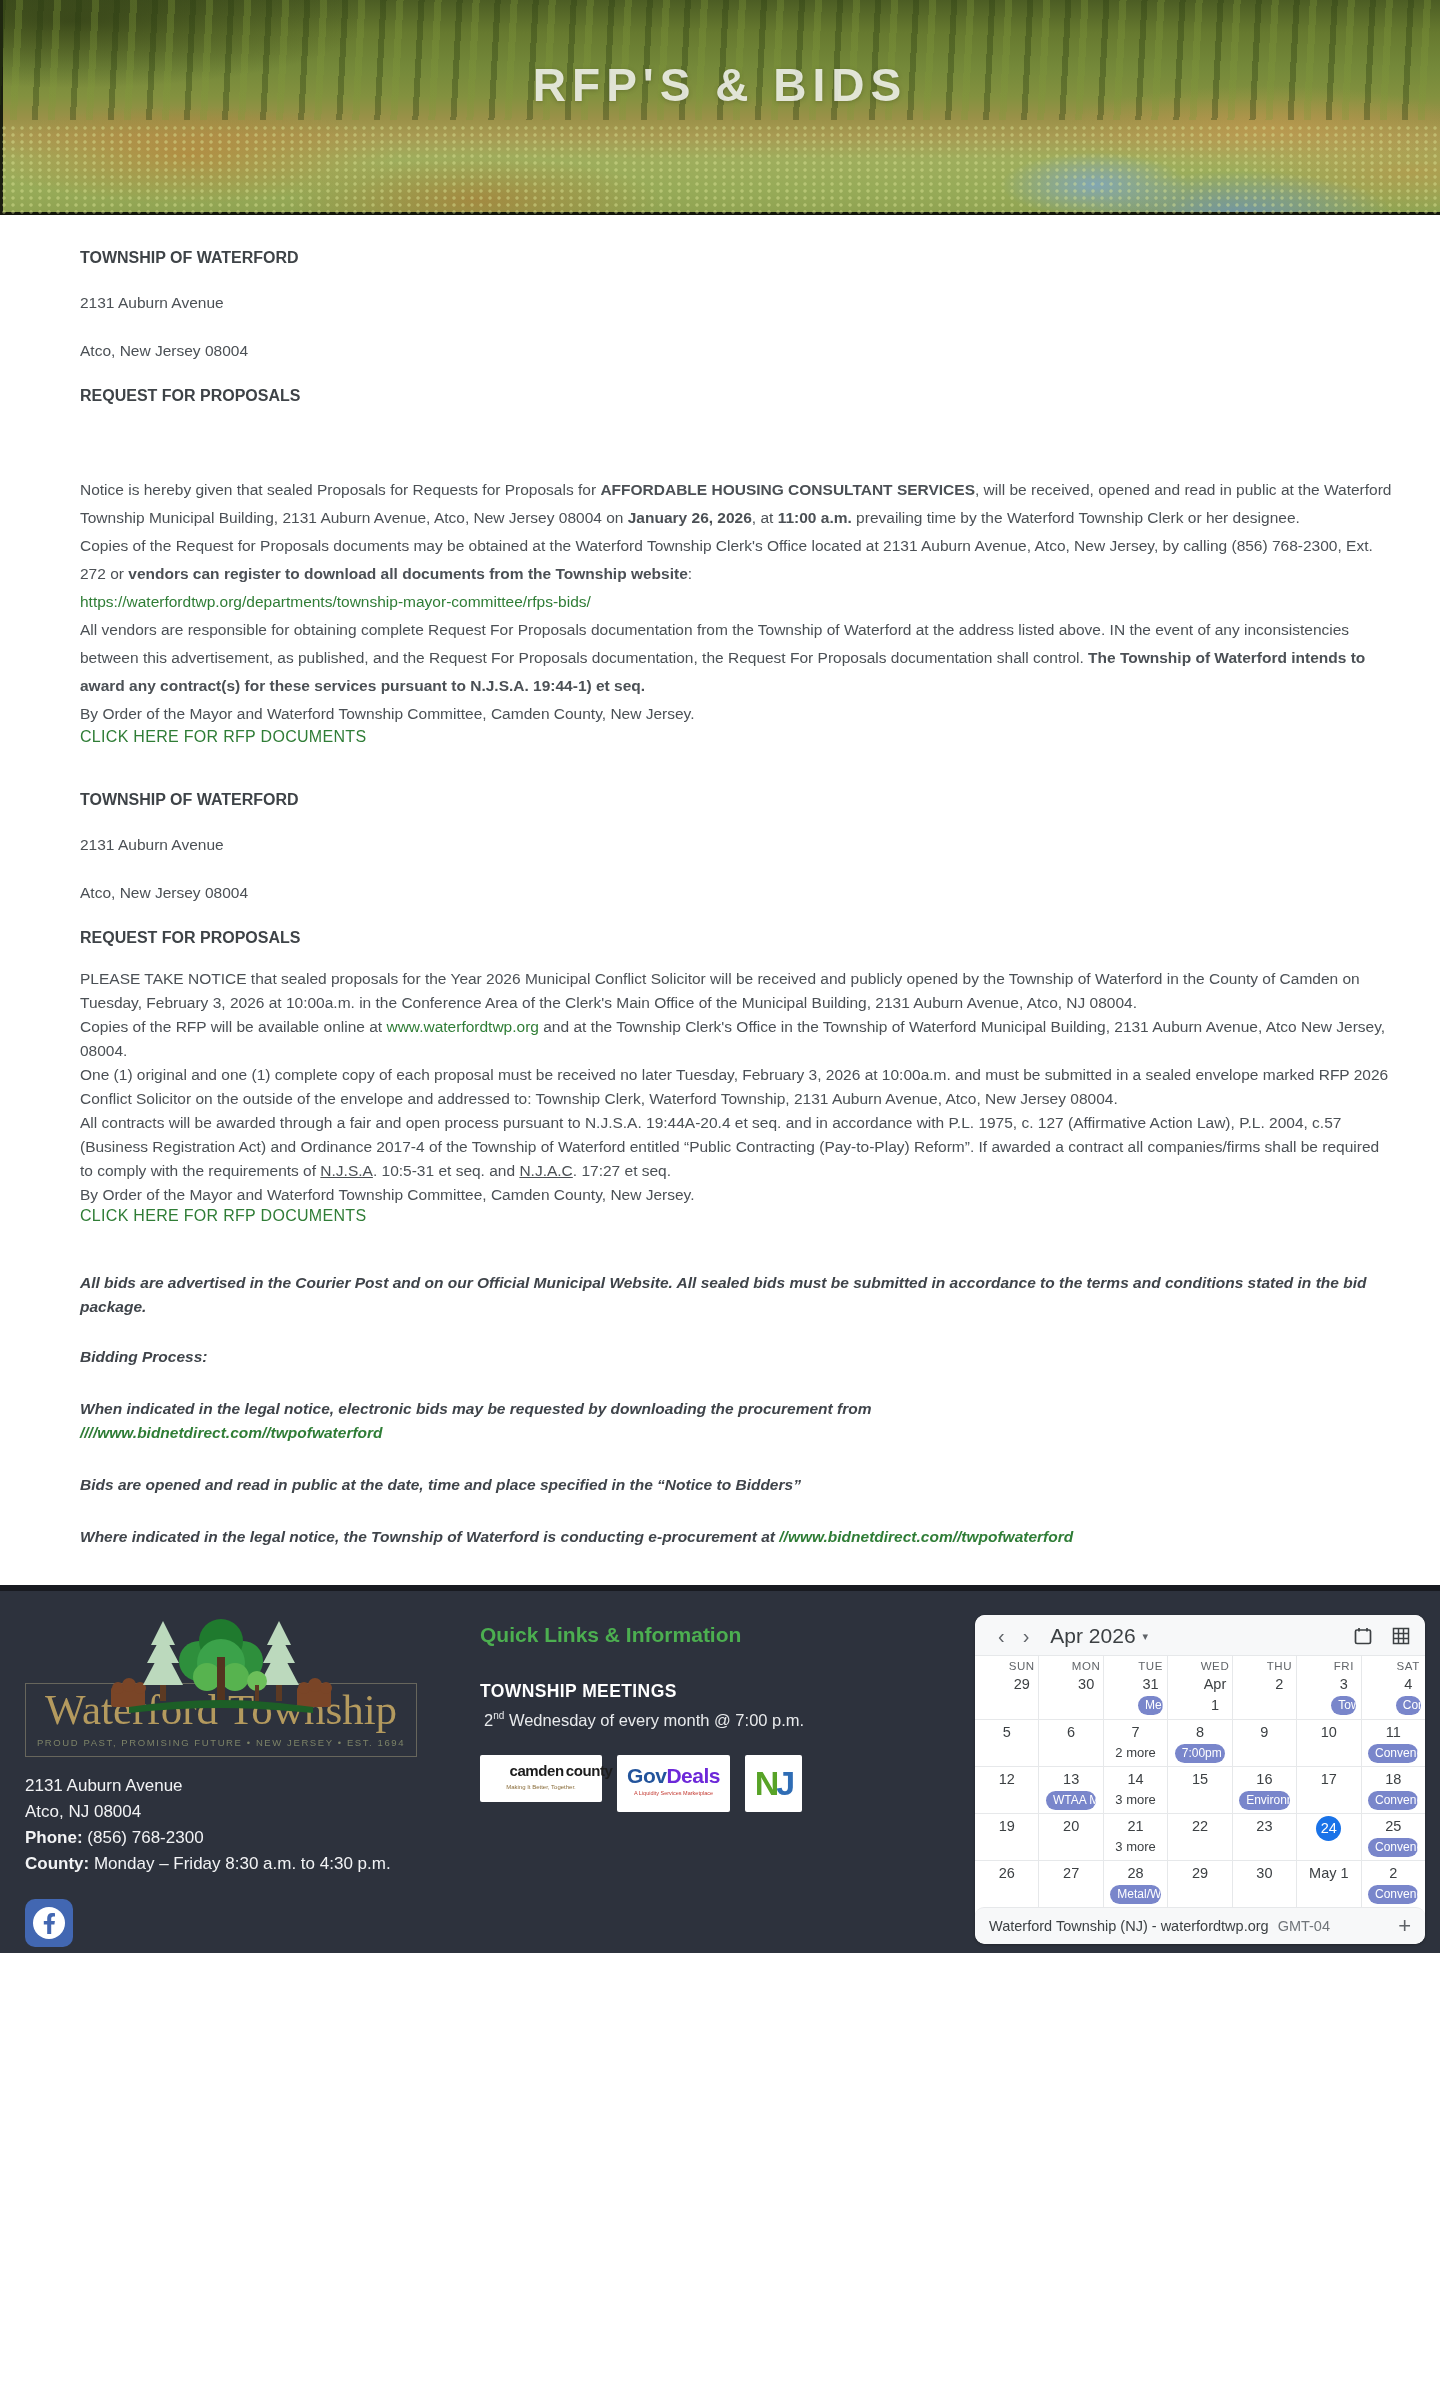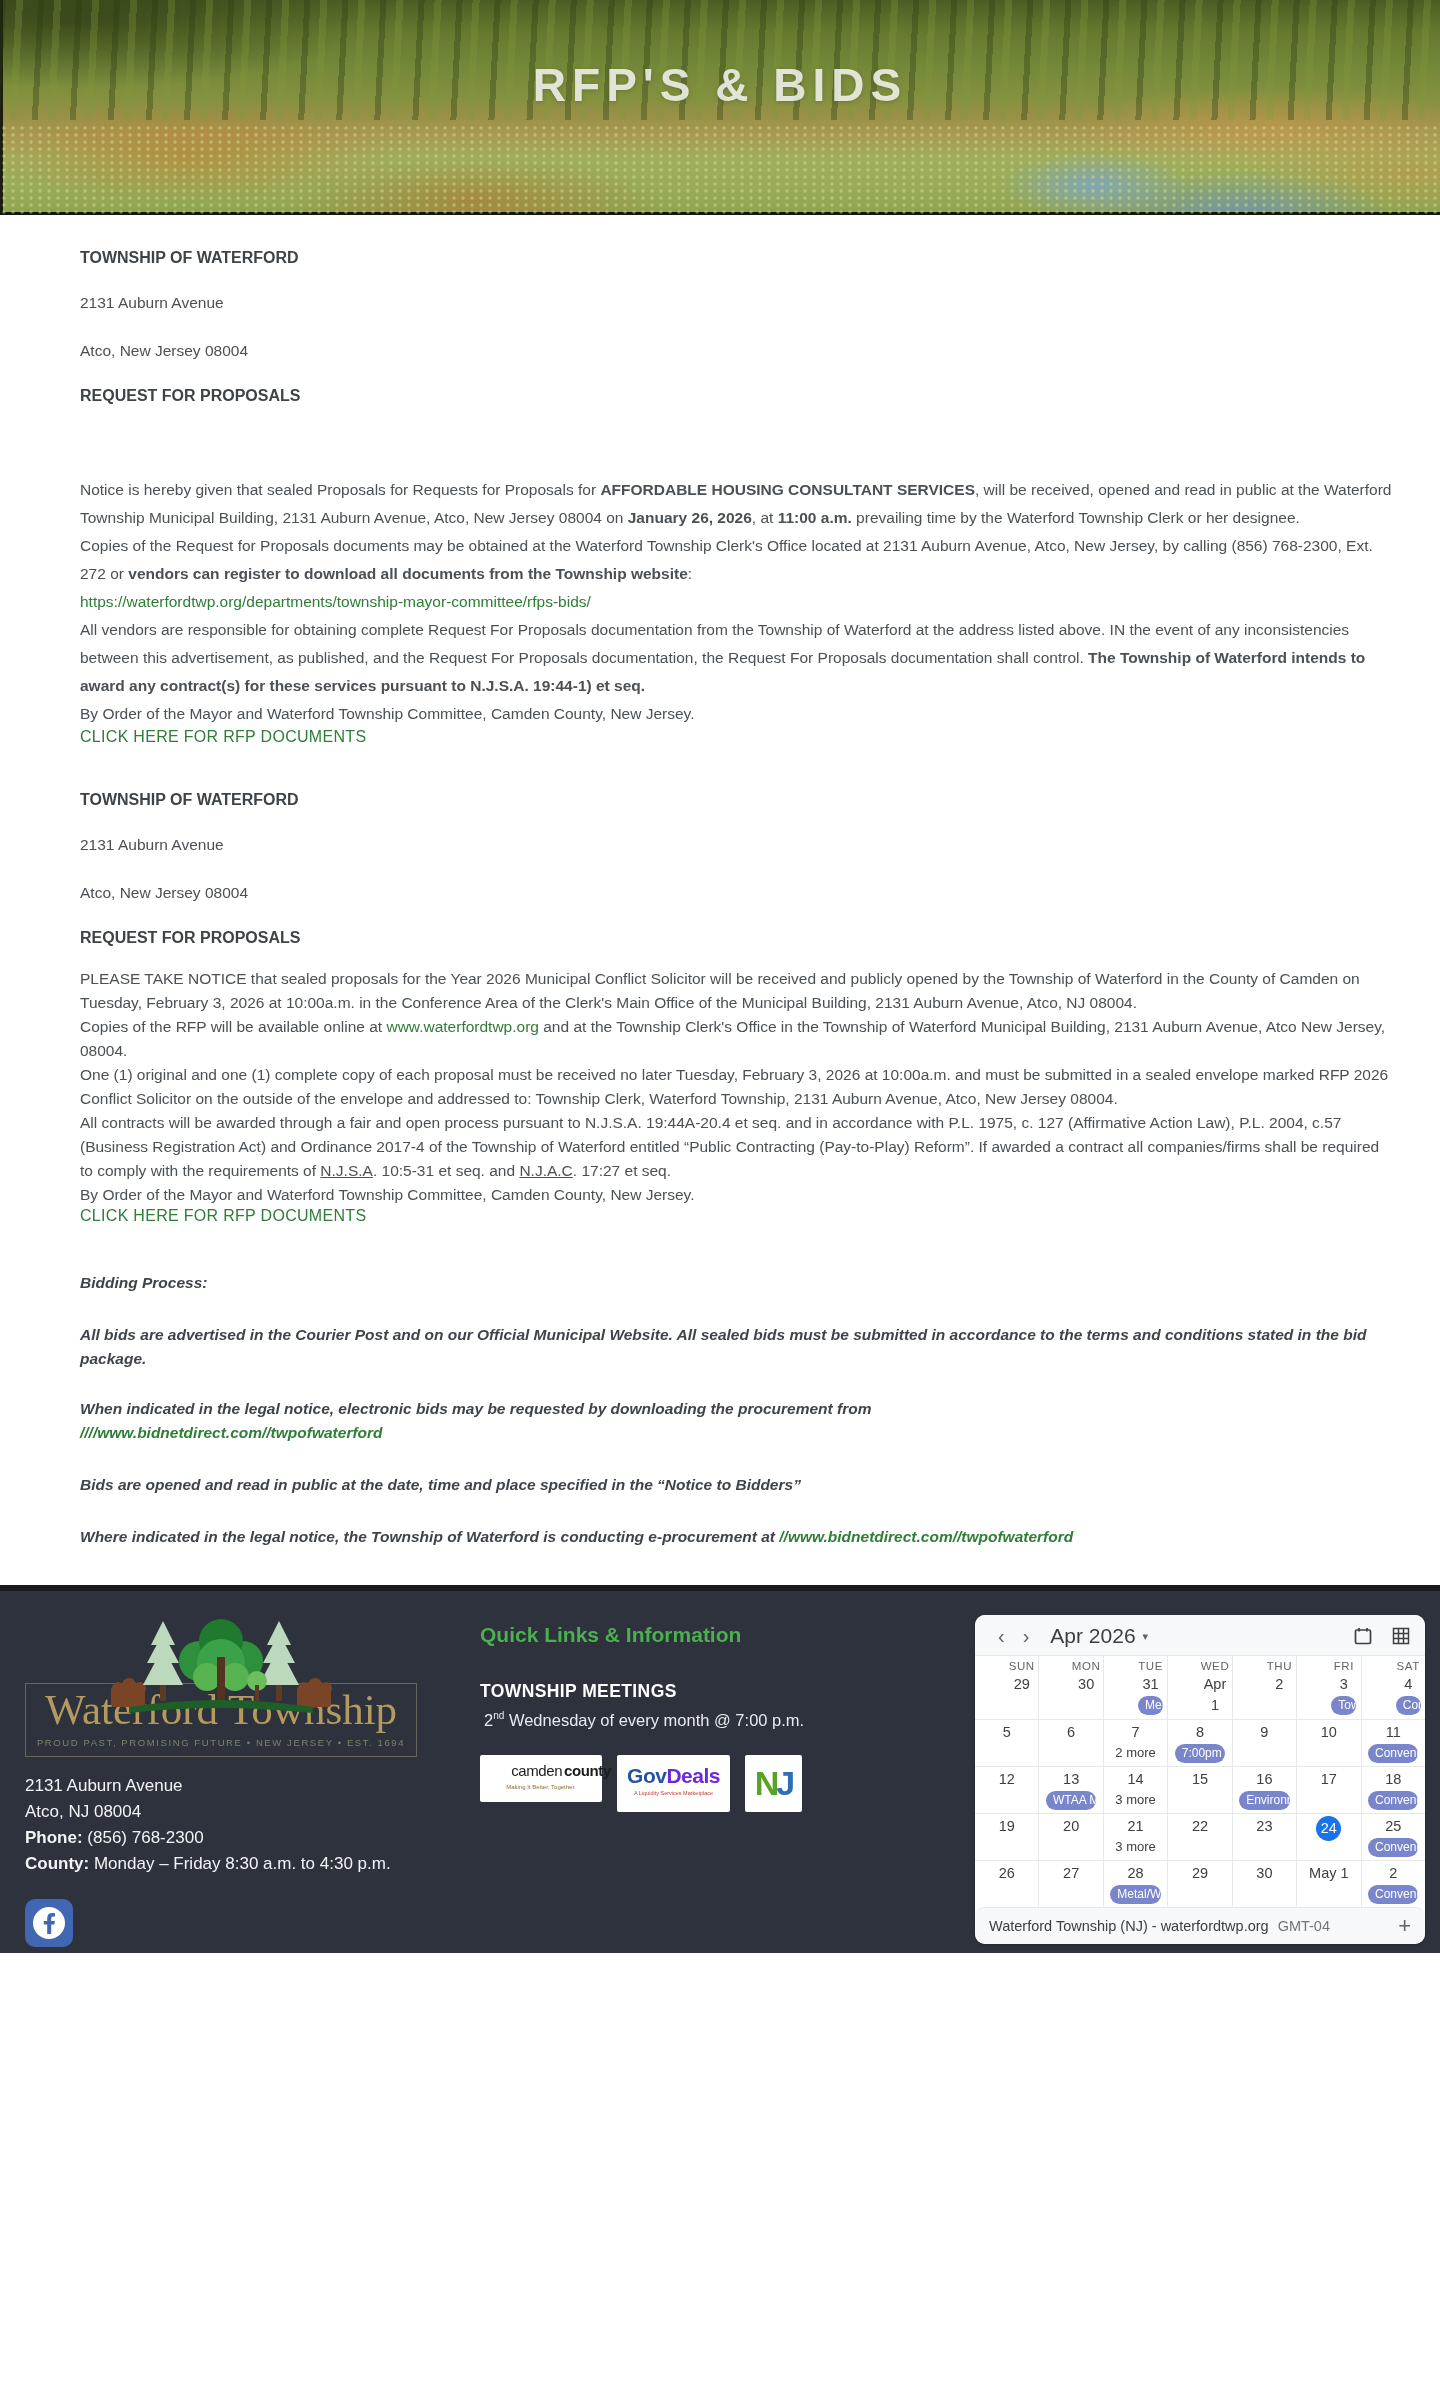--- a/index.html
+++ b/index.html
@@ -95,21 +95,21 @@
 
   
   .ql-heading { color:#4caf50; font-size:21px; font-weight:700; margin:0 0 34px; }
   .ql-meet-head { font-size:17.5px; font-weight:700; letter-spacing:.4px; color:#ffffff; margin:0 0 8px; }
   .ql-meet-line { font-size:16.5px; color:#e8eaec; margin:4px; }
   .ql-meet-line sup { font-size:10px; }
   .partners { display:flex; align-items:flex-start; gap:15px; margin-top:25px; }
   .tile { background:#fff; border-radius:2px; cursor:pointer; }
   .tile-camden { width:122px; height:47px; padding:6px 6px 4px; text-align:center; }
   .cc-row { display:flex; align-items:center; justify-content:center; font-size:15px; color:#1c1c1c; }
-  .cc-row .cc1 { font-weight:400; letter-spacing:-.4px;margin-left:40px; }
+  .cc-row .cc1 { font-weight:700; letter-spacing:-.4px;margin-left:40px; }
   .cc-row .cc2 { font-weight:700; letter-spacing:-.4px; }
   .cc-tag { font-size:6px; color:#8a6d3b; margin-top:4px; }
   .tile-gov { width:113px; height:57px; padding:10px 6px 4px; text-align:center; }
   .gov-row { font-size:21px; line-height:22px; font-weight:700; letter-spacing:-.5px; }
   .gov-row .g1 { color:#23549c; }
   .gov-row .g2 { color:#6d28d9; }
   .gov-tag { font-size:5.5px; color:#c43a32; margin-top:3px; }
   .tile-nj { width:57px; height:57px; display:flex; align-items:center; justify-content:center; }
   .nj-row { font-size:34px; font-weight:700; line-height:34px; letter-spacing:-3px; }
   .nj-row .n { color:#58a327; }
@@ -183,22 +183,22 @@
   <p class="addr-line">Atco, New Jersey 08004</p>
   <p class="rfp-head" style="margin-bottom:20px;">REQUEST FOR PROPOSALS</p>
 
   <p class="para-b mb-med">PLEASE TAKE NOTICE that sealed proposals for the Year 2026 Municipal Conflict Solicitor will be received and publicly opened by the Township of Waterford in the County of Camden on Tuesday, February 3, 2026 at 10:00a.m. in the Conference Area of the Clerk's Main Office of the Municipal Building, 2131 Auburn Avenue, Atco, NJ  08004.</p>
   <p class="para-b mb-med"><span>Copies of the RFP will be available online at </span><a href="#" class="lnk">www.waterfordtwp.org</a><span> and at the Township Clerk's Office in the Township of Waterford Municipal Building, 2131 Auburn Avenue, Atco New Jersey, 08004.</span></p>
   <p class="para-b mb-med">One (1) original and one (1) complete copy of each proposal must be received no later Tuesday, February 3, 2026 at 10:00a.m. and must be submitted in a sealed envelope marked RFP 2026 Conflict Solicitor on the outside of the envelope and addressed to: Township Clerk, Waterford Township, 2131 Auburn Avenue, Atco, New Jersey 08004.</p>
   <p class="para-b mb-med"><span>All contracts will be awarded through a fair and open process pursuant to N.J.S.A. 19:44A-20.4 et seq. and in accordance with P.L. 1975, c. 127 (Affirmative Action Law), P.L. 2004, c.57 (Business Registration Act) and Ordinance 2017-4 of the Township of Waterford entitled “Public Contracting (Pay-to-Play) Reform”.   If awarded a contract all companies/firms shall be required to comply with the requirements of </span><span class="u">N.J.S.A</span><span>. 10:5-31 et seq. and </span><span class="u">N.J.A.C</span><span>. 17:27 et seq.</span></p>
   <p class="para-b mb-med">By Order of the Mayor and Waterford Township Committee, Camden County, New Jersey.</p>
   <p style="margin:0 0 46px;"><a href="#" class="lnk click-link">CLICK HERE FOR RFP DOCUMENTS</a></p>
 
+  <p class="bid" style="margin-bottom:26px;"> All bids are advertised in the Courier Post and on our Official Municipal Website. All sealed bids must be submitted in accordance to the terms and conditions stated in the bid package.</p>
   <p class="bid" style="margin-bottom:28px;">Bidding Process:</p>
-  <p class="bid" style="margin-bottom:26px;"> All bids are advertised in the Courier Post and on our Official Municipal Website. All sealed bids must be submitted in accordance to the terms and conditions stated in the bid package.</p>
   <p class="bid" style="margin-bottom:28px;"><span> When indicated in the legal notice, electronic bids may be requested by downloading the procurement from </span><br><a href="#" class="lnk">////www.bidnetdirect.com//twpofwaterford</a></p>
   <p class="bid" style="margin-bottom:28px;"> Bids are opened and read in public at the date, time and place specified in the “Notice to Bidders”</p>
   <p class="bid" style="margin-bottom:36px;"><span>Where indicated in the legal notice, the Township of Waterford is conducting e-procurement at </span><a href="#" class="lnk">//www.bidnetdirect.com//twpofwaterford</a></p>
 </div>
 
 <div class="footer">
   <div class="footer-inner">
 
     <div class="f-col1">
       <div class="logo-block">

